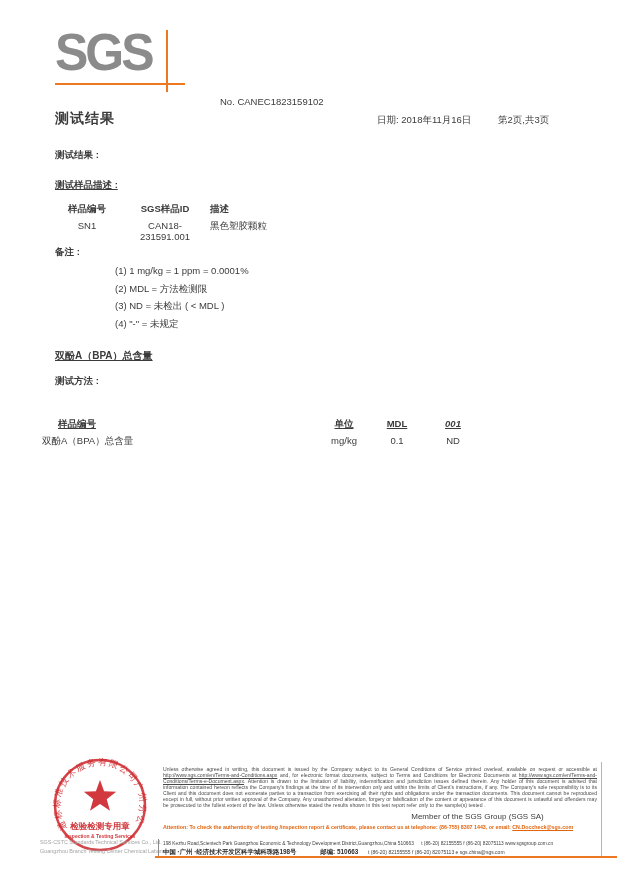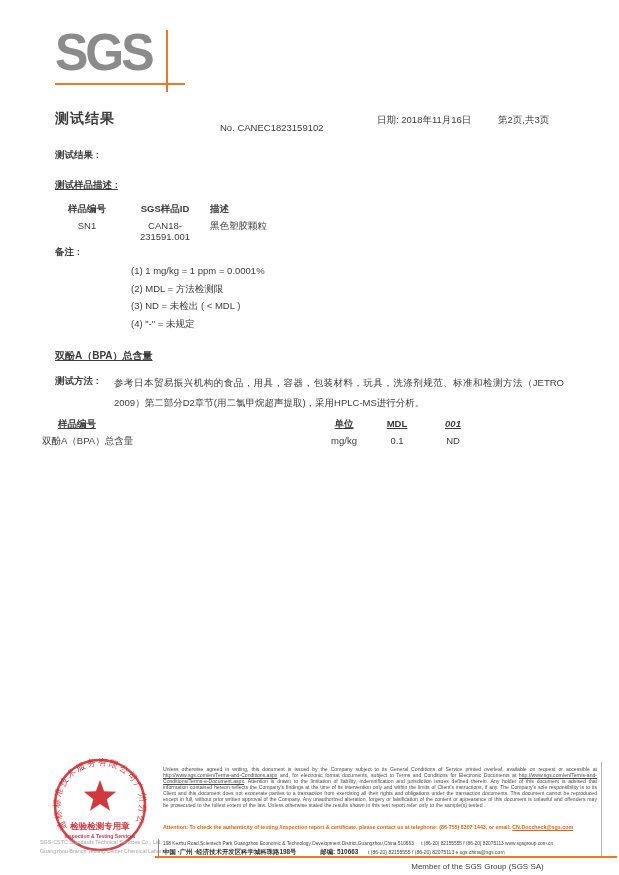--- a/index.html
+++ b/index.html
@@ -20,21 +20,21 @@
 
   .logo-text {
     font-size: 50px; font-weight: 800; letter-spacing: -3px; line-height: 1;
     color: #8b8b8b; transform: scaleY(1.04); transform-origin: top left;
   }
   .accent-line { background: #ee7722; }
 
   .doc-title { font-size: 14px; font-weight: bold; letter-spacing: 1px; }
   .meta { font-size: 9.5px; }
 
-  .note-line { font-size: 9.5px; line-height: 17.5px; white-space: pre; margin-left: 16px; }
+  .note-line { font-size: 9.5px; line-height: 17.5px; white-space: pre; }
 
   .method-par { font-size: 9.5px; line-height: 19.5px; text-align: justify; }
 
   .disclaimer {
     font-size: 5.1px; line-height: 6px; text-align: justify; color: #4a4a4a;
     word-spacing: 0.3px;
   }
   .attention {
     font-size: 5.3px; line-height: 6.4px; color: #e2650e; font-weight: bold;
   }
@@ -49,21 +49,21 @@
 </head>
 <body>
 
 <div class="page">
 
   <div class="abs logo-text" style="left:55px; top:26px;">SGS</div>
   <div class="abs accent-line" style="left:55px; top:83px; width:130px; height:2px;"></div>
   <div class="abs accent-line" style="left:166px; top:30px; width:1.5px; height:62px;"></div>
 
   <div class="abs doc-title" style="left:55px; top:110px;">测试结果</div>
-  <div class="abs meta" style="left:220px; top:122px;">No. CANEC1823159102</div>
+  <div class="abs meta" style="left:220px; top:96px;">No. CANEC1823159102</div>
   <div class="abs meta" style="left:377px; top:114px;">日期: 2018年11月16日</div>
   <div class="abs meta" style="left:498px; top:114px;">第2页,共3页</div>
 
   <div class="abs fs9 b" style="left:55px; top:149px;">测试结果 :</div>
 
   <div class="abs fs9 b u" style="left:55px; top:179px;">测试样品描述 :</div>
 
   <div>
     <div class="abs fs9 b ctr" style="left:55px; top:203px; width:64px;">样品编号</div>
     <div class="abs fs9 b ctr" style="left:125px; top:203px; width:80px;">SGS样品ID</div>
@@ -77,21 +77,20 @@
   <div class="abs" style="left:115px; top:262px;">
     <div class="note-line">(1) 1 mg/kg = 1 ppm = 0.0001%</div>
     <div class="note-line">(2) MDL = 方法检测限</div>
     <div class="note-line">(3) ND = 未检出 ( &lt; MDL )</div>
     <div class="note-line">(4) "-" = 未规定</div>
   </div>
 
   <div class="abs fs10 b u" style="left:55px; top:349px;">双酚A（BPA）总含量</div>
 
   <div class="abs fs9 b" style="left:55px; top:375px;">测试方法 :</div>
-  <div class="abs method-par" style="left:114px; top:373px; width:450px;">参考日本贸易振兴机构的食品，用具，容器，包装材料，玩具，洗涤剂规范、标准和检测方法（JETRO 2009）第二部分D2章节(用二氯甲烷超声提取)，采用HPLC-MS进行分析。</div>
 
   <div>
     <div class="abs fs9 b u" style="left:58px; top:418px;">样品编号</div>
     <div class="abs fs9 b u ctr" style="left:326px; top:418px; width:36px;">单位</div>
     <div class="abs fs9 b u ctr" style="left:379px; top:418px; width:36px;">MDL</div>
     <div class="abs fs9 b u i ctr" style="left:435px; top:418px; width:36px;">001</div>
 
     <div class="abs fs9" style="left:42px; top:435px;">双酚A（BPA）总含量</div>
     <div class="abs fs9 ctr" style="left:326px; top:435px; width:36px;">mg/kg</div>
     <div class="abs fs9 ctr" style="left:379px; top:435px; width:36px;">0.1</div>
@@ -131,15 +130,15 @@
   </div>
   <div class="abs addr-cn b" style="left:163px; top:848px;">
     <span>中国 ·广州 ·经济技术开发区科学城科珠路198号</span>
     <span style="margin-left:22px;">邮编: 510663</span>
     <span class="addr-contact" style="margin-left:8px;">t (86-20) 82155555    f (86-20) 82075113    e  sgs.china@sgs.com</span>
   </div>
 
   <div class="abs" style="left:601px; top:762px; width:1px; height:95px; background:#b5b5b5;"></div>
   <div class="abs accent-line" style="left:155px; top:856px; width:462px; height:2px;"></div>
 
-  <div class="abs member ctr" style="left:355px; top:862px; width:245px;">Member of the SGS Group (SGS SA)</div>
+  <div class="abs member ctr" style="left:355px; top:812px; width:245px;">Member of the SGS Group (SGS SA)</div>
 
 </div>
 
 </body></html>

